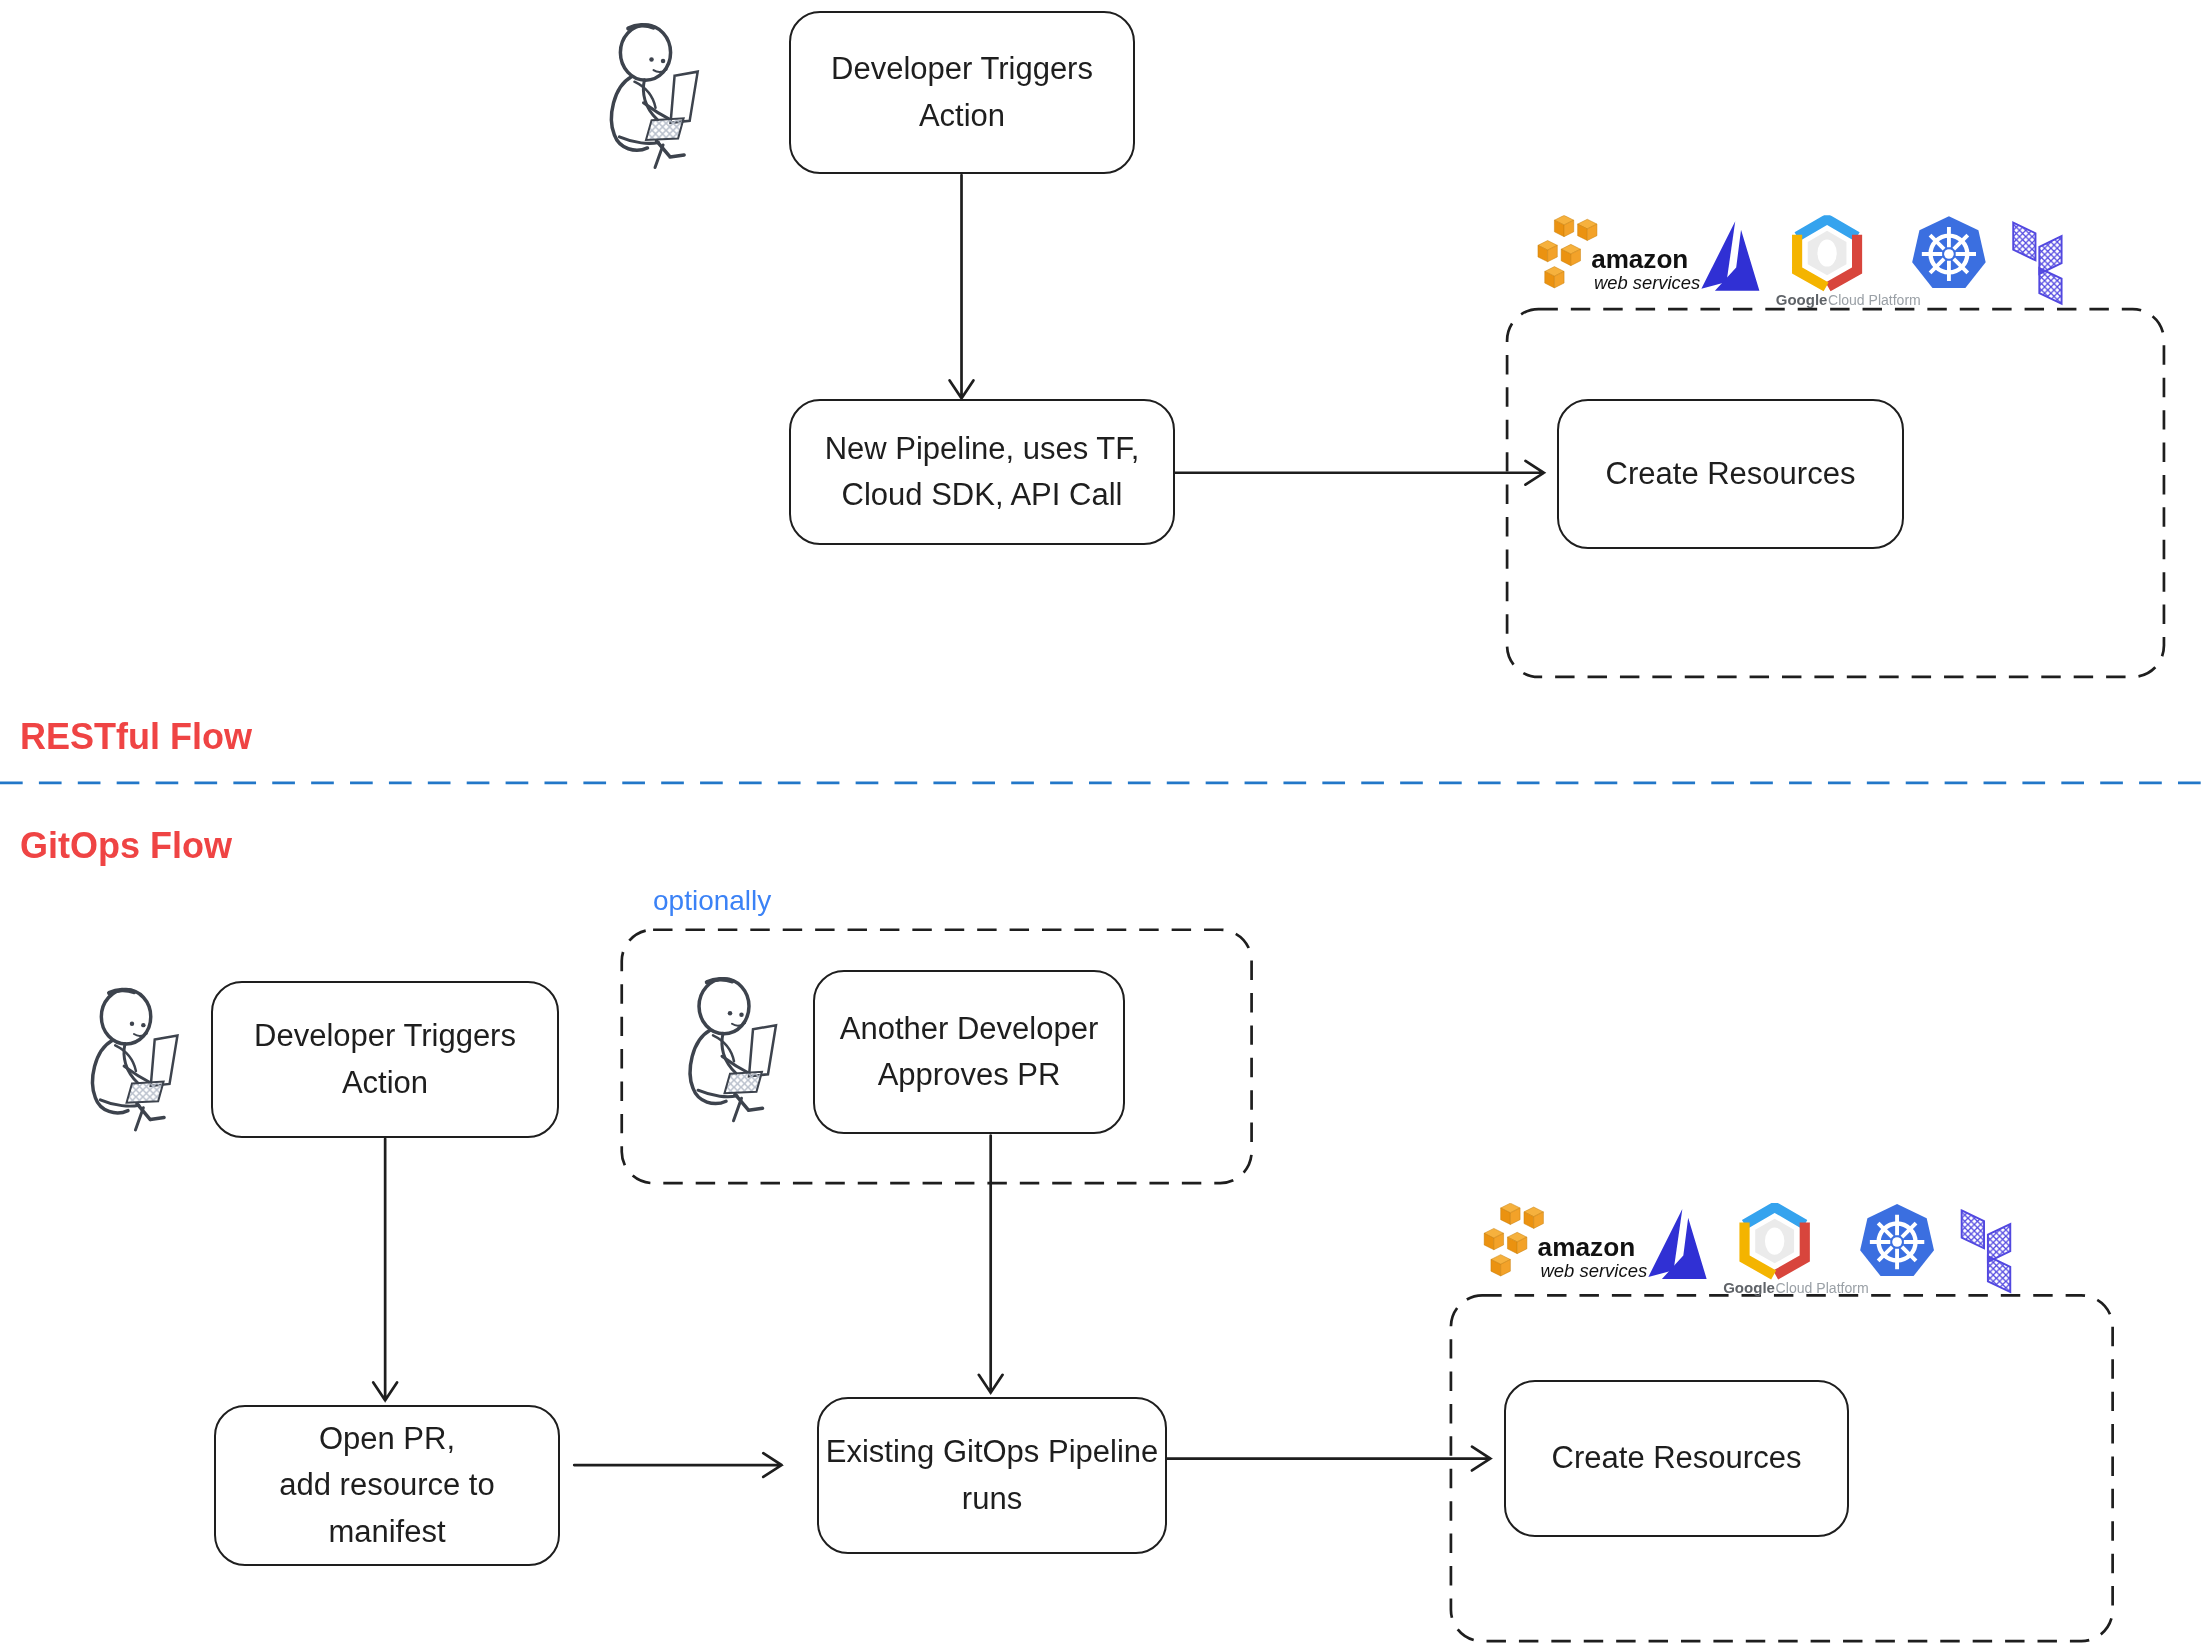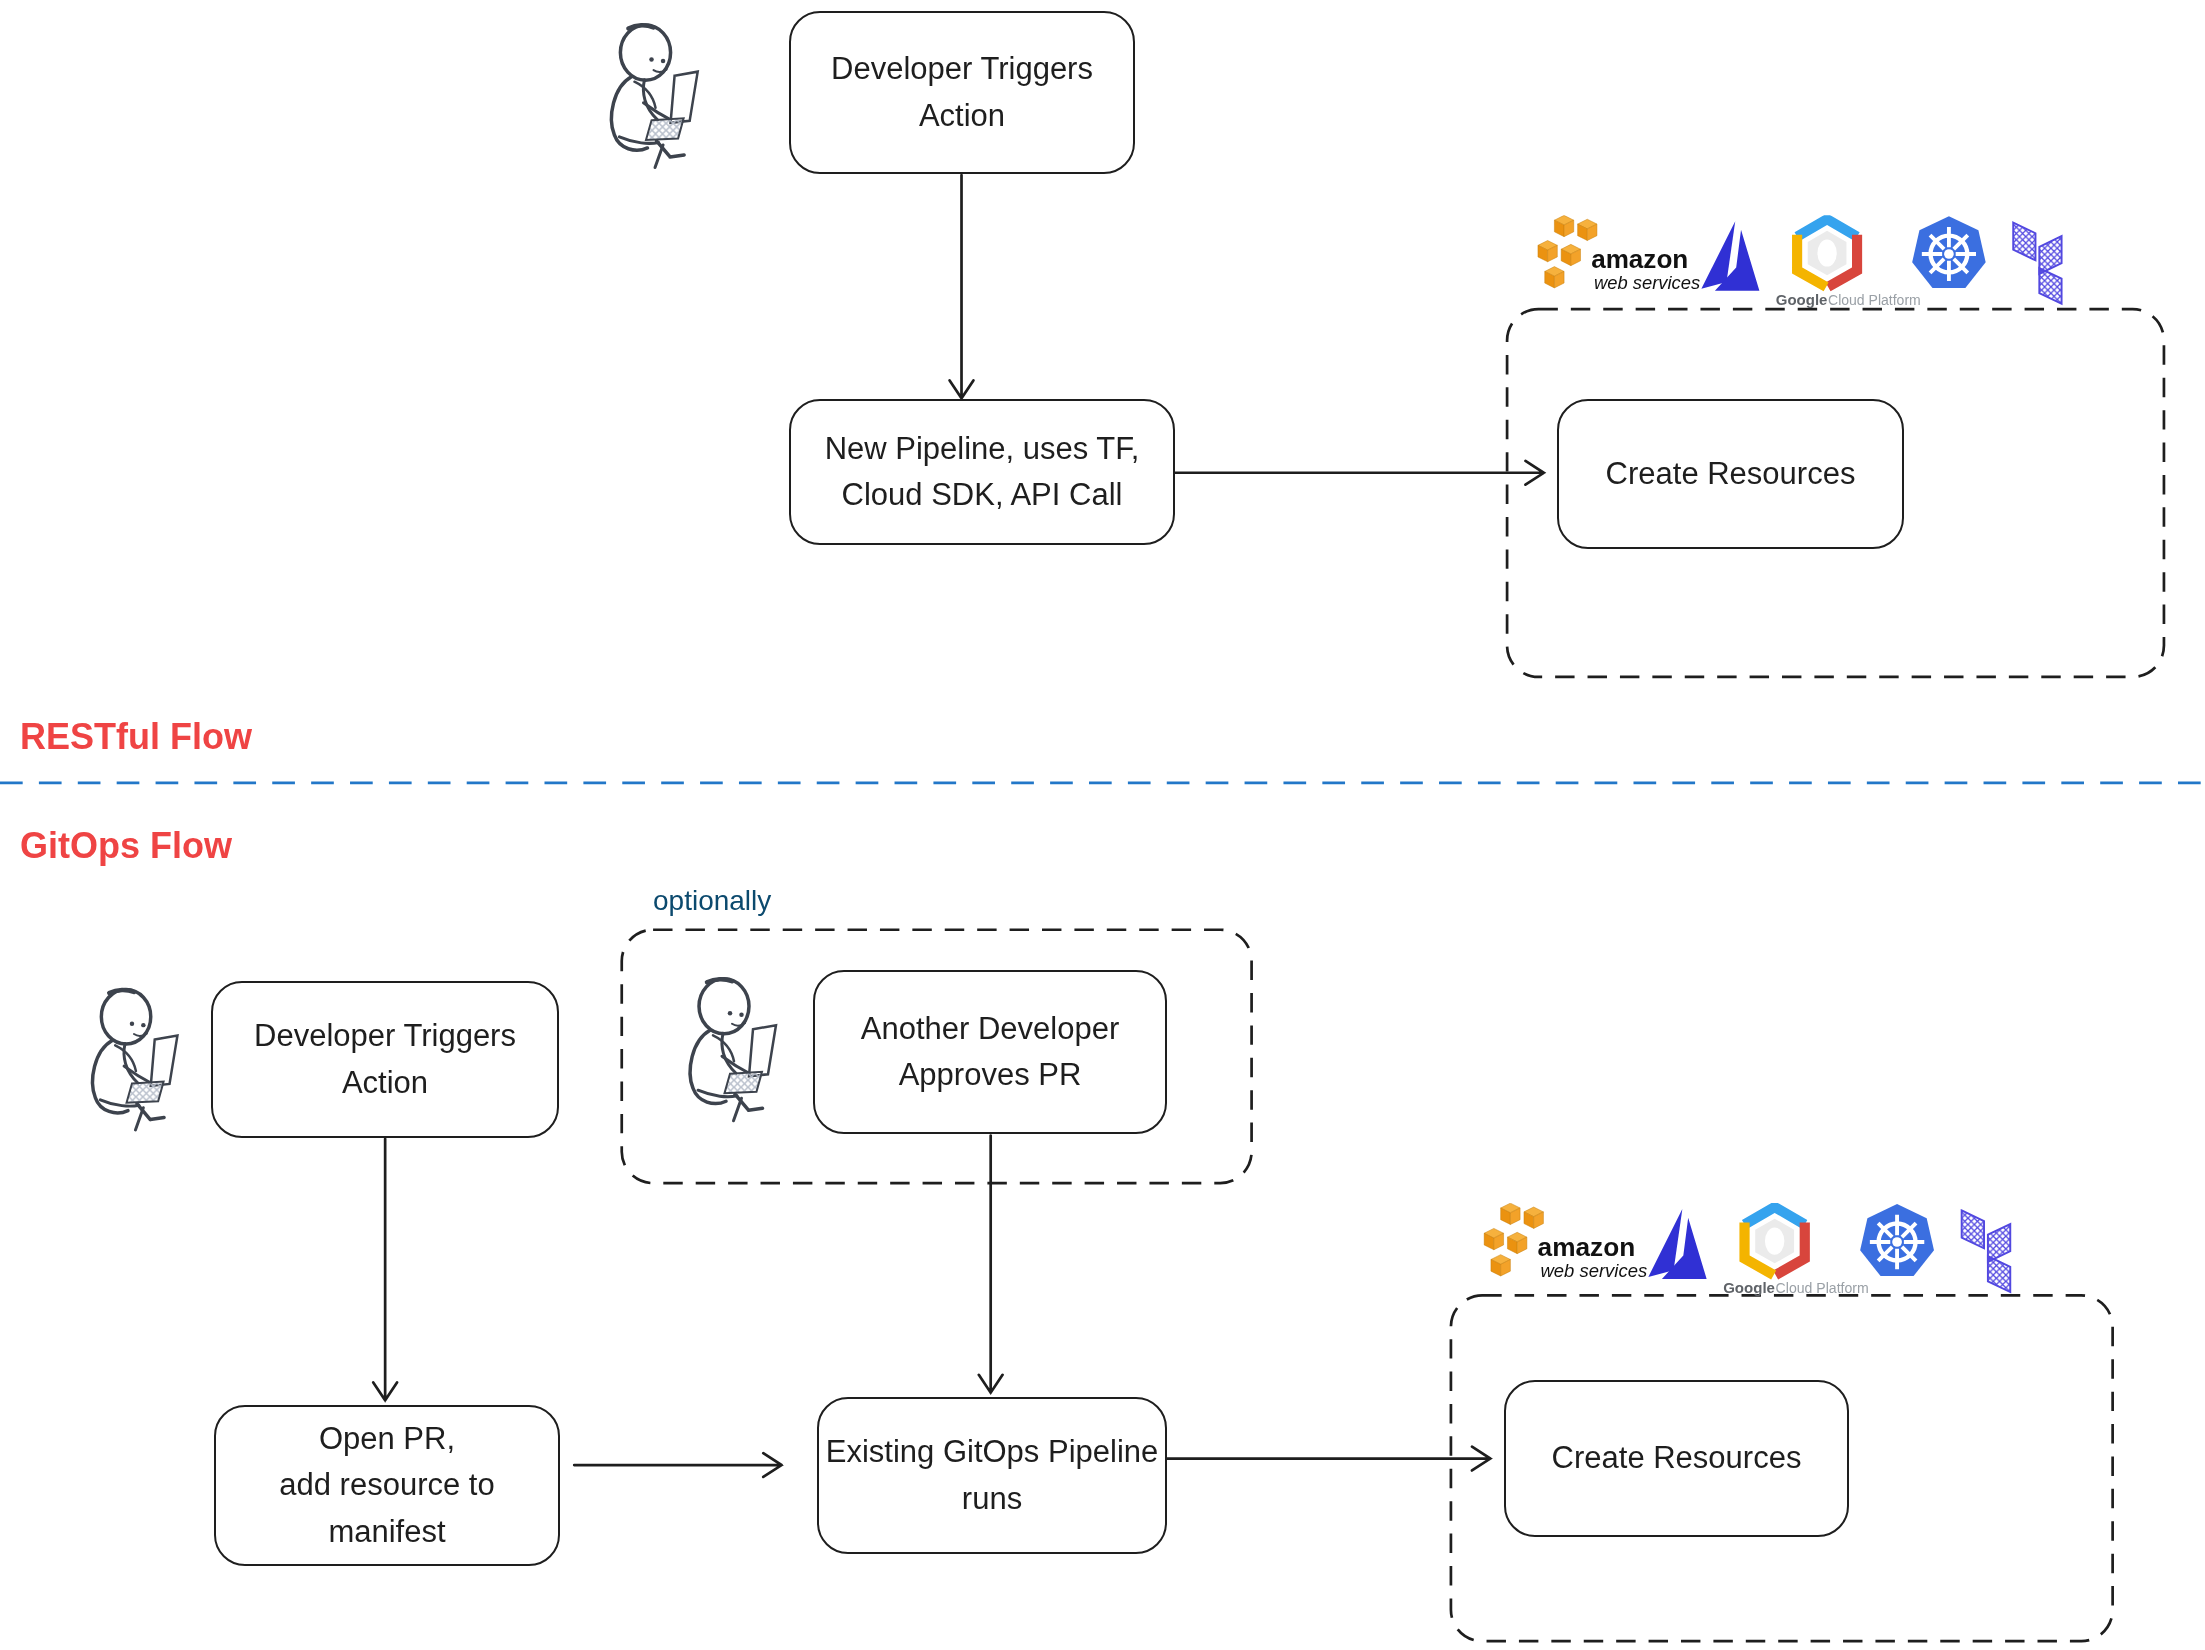--- a/index.html
+++ b/index.html
@@ -24,21 +24,21 @@
     box-sizing:border-box;
   }
   .section-label{
     position:absolute;
     font-size:36px;font-weight:bold;
     color:#ef4444;
     white-space:nowrap;
   }
   .small-label{
     position:absolute;
-    font-size:28px;color:#0c4a6e;white-space:nowrap;
+    font-size:28px;color:#3b82f6;white-space:nowrap;
   }
   .person{position:absolute;}
   .logos{position:absolute;}
 </style>
 </head>
 <body>
 
 <div class="canvas">
 
   <svg width="0" height="0" style="position:absolute" aria-hidden="true">
@@ -188,21 +188,21 @@
   <div class="section-label" style="left:20px;top:716px">RESTful Flow</div>
 
   <div class="section-label" style="left:20px;top:825px">GitOps Flow</div>
 
   <div class="small-label" style="left:653px;top:885px">optionally</div>
 
   <svg class="person" style="left:678px;top:972px;width:100px;height:154px" viewBox="0 0 185 285" width="100" height="154">
       <use href="#sym-person"></use>
     </svg>
 
-  <div class="node" style="left:813px;top:970px;width:354px;height:164px">
+  <div class="node" style="left:813px;top:970px;width:312px;height:164px">
     <span>Another Developer
 Approves PR</span>
   </div>
 
   <svg class="person" style="left:76px;top:986px;width:108px;height:146px" viewBox="0 0 200 270" width="108" height="146">
       <use href="#sym-person"></use>
     </svg>
 
   <div class="node" style="left:211px;top:981px;width:348px;height:157px">
     <span>Developer Triggers

